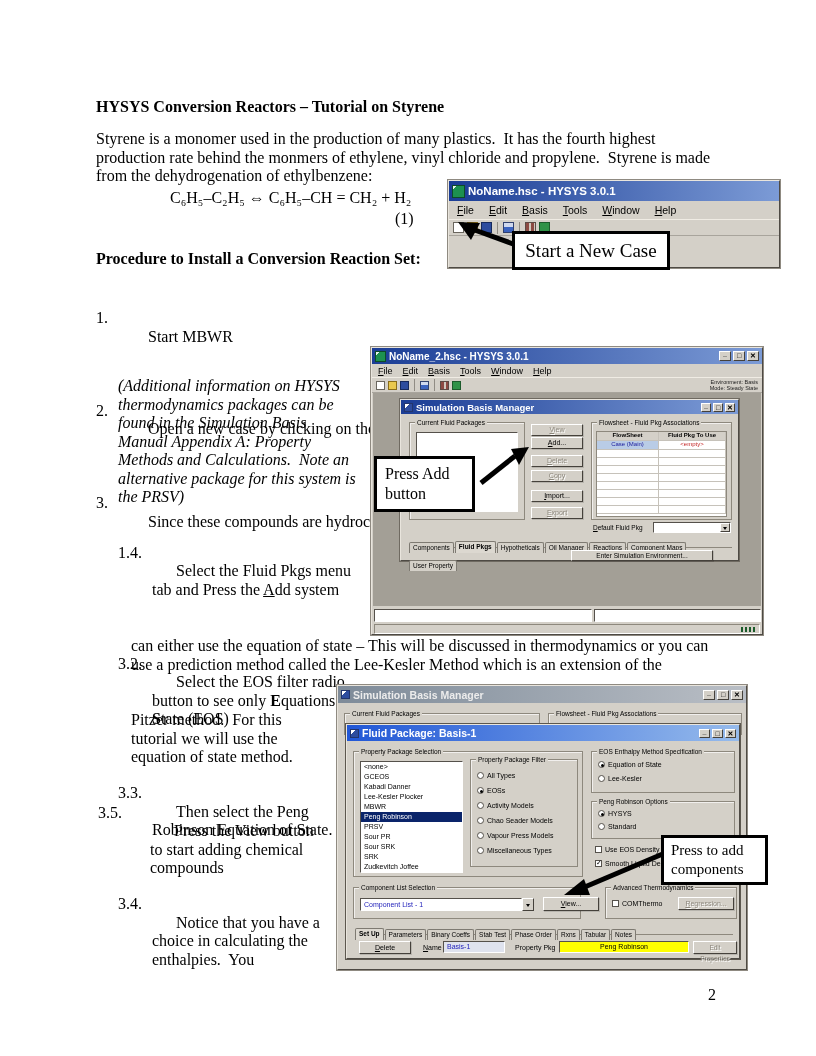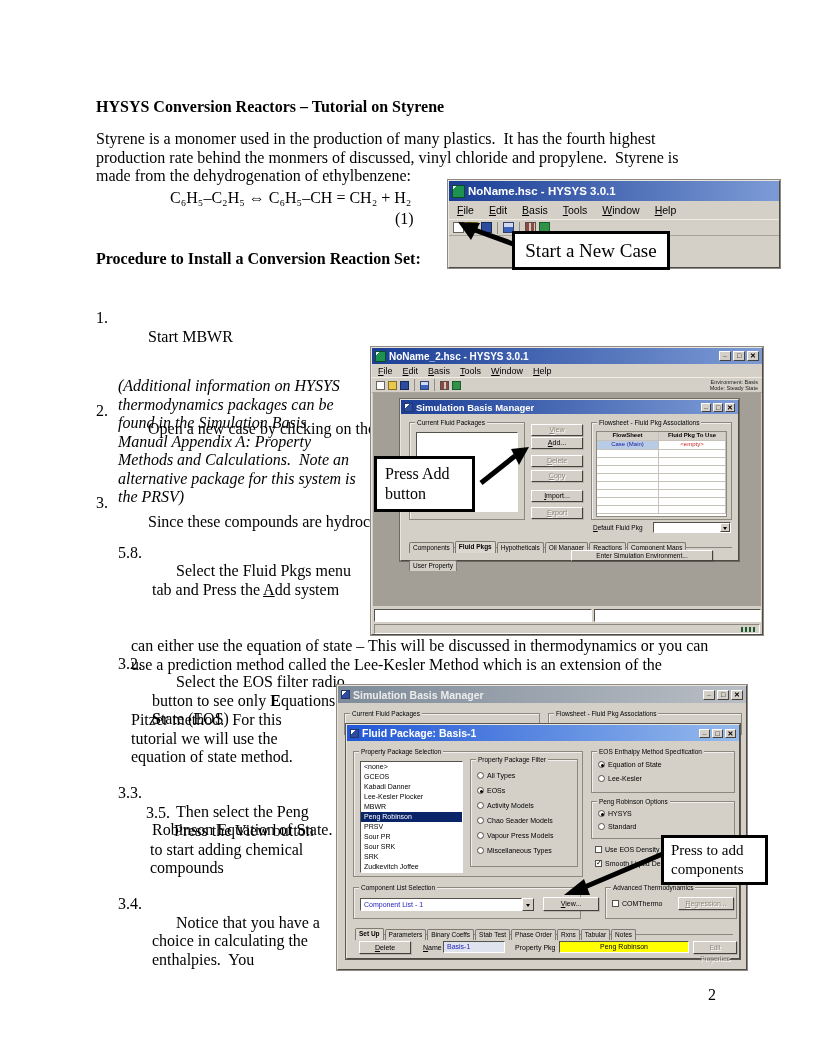--- a/index.html
+++ b/index.html
@@ -68,21 +68,21 @@
 
   .abs { position:absolute; }
 </style>
 </head>
 <body>
 
 <div class="page">
 
   <div class="dtext bold" style="left:96px; top:98px; width:620px;">HYSYS Conversion Reactors – Tutorial on Styrene</div>
 
-  <div class="dtext" style="left:96px; top:130px; width:620px;">Styrene is a monomer used in the production of many plastics.  It has the fourth highest production rate behind the monmers of discussed, vinyl chloride and propylene.  Styrene is made from the dehydrogenation of ethylbenzene:</div>
+  <div class="dtext" style="left:96px; top:130px; width:620px;">Styrene is a monomer used in the production of many plastics.  It has the fourth highest production rate behind the monmers of ethylene, vinyl chloride and propylene.  Styrene is made from the dehydrogenation of ethylbenzene:</div>
 
   <div class="dtext" style="left:170px; top:189px; width:280px;">C₆H₅–C₂H₅ ⇔ C₆H₅–CH = CH₂ + H₂</div>
   <div class="dtext" style="left:395px; top:210px;">(1)</div>
 
   <div class="dtext bold" style="left:96px; top:250px; width:360px;">Procedure to Install a Conversion Reaction Set:</div>
 
   <div class="dtext" style="left:96px; top:272px; width:662px;">
     <div class="step">
       <span class="step-num">1.</span><span>Start MBWR</span>
     </div>
@@ -90,39 +90,39 @@
       <span class="step-num">2.</span><span>Open a new case by clicking on the blank white page OR use the commands </span><span class="it">File New</span><span>.</span>
     </div>
     <div class="step">
       <span class="step-num">3.</span><span>Since these compounds are hydrocarbons, use the Peng-Robinson thermodynamic package.</span>
     </div>
   </div>
 
   <div class="dtext" style="left:96px; top:340px; width:266px;">
     <div class="it" style="margin-left:22px; width:242px;">(Additional information on HYSYS thermodynamics packages can be found in the Simulation Basis Manual Appendix A: Property Methods and Calculations.  Note an alternative package for this system is the PRSV)</div>
     <div class="substep">
-      <span class="ss-num">5.8.</span><span>Select the Fluid Pkgs menu tab and Press the </span><span class="u">A</span><span>dd system</span>
+      <span class="ss-num">1.4.</span><span>Select the Fluid Pkgs menu tab and Press the </span><span class="u">A</span><span>dd system</span>
     </div>
     <div class="substep">
       <span class="ss-num">3.2.</span><span>Select the EOS filter radio button to see only </span><span class="bold">E</span><span>quations </span><span class="bold">o</span><span>f </span><span class="bold">S</span><span>tate (EOS)</span>
     </div>
     <div class="substep">
       <span class="ss-num">3.3.</span><span>Then select the Peng Robinson Equation of State.</span>
     </div>
     <div class="substep">
       <span class="ss-num">3.4.</span><span>Notice that you have a choice in calculating the enthalpies.  You</span>
     </div>
   </div>
 
   <div class="dtext" style="left:131px; top:637px; width:601px;">can either use the equation of state – This will be discussed in thermodynamics or you can use a prediction method called the Lee-Kesler Method which is an extension of the</div>
 
   <div class="dtext" style="left:96px; top:674px; width:250px;">
     <div style="margin-left:35px; width:192px;">Pitzer method.  For this tutorial we will use the equation of state method.</div>
     <div class="substep" style="padding-left:54px; width:218px;">
-      <span class="ss-num" style="left:2px;margin-left:48px;">3.5.</span><span>Press the View button to start adding chemical compounds</span>
+      <span class="ss-num" style="left:2px;">3.5.</span><span>Press the View button to start adding chemical compounds</span>
     </div>
   </div>
 
   <div class="dtext" style="left:708px; top:986px;">2</div>
 
   <div class="win" style="left:448px; top:180px; width:332px; height:88px;">
     <div class="tb tb-blue" style="height:20px; font-size:11.5px;">
       <span class="appicon"></span>
       <span>NoName.hsc - HYSYS 3.0.1</span>
     </div>

